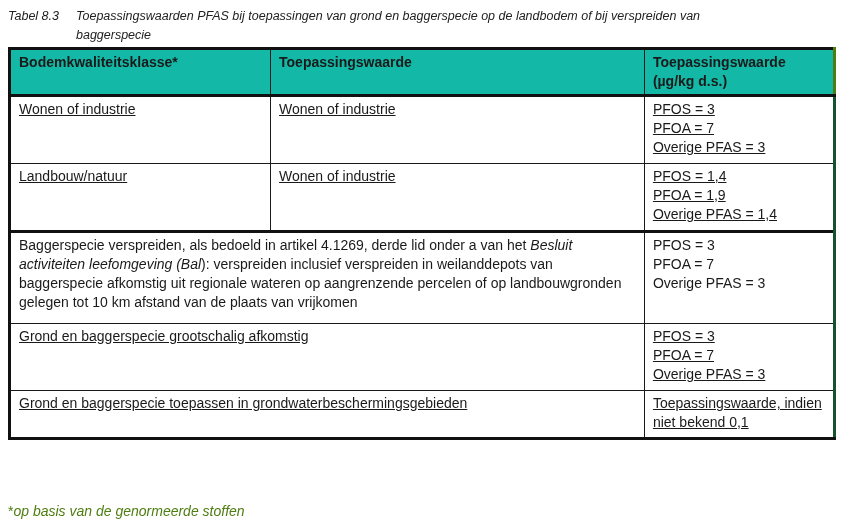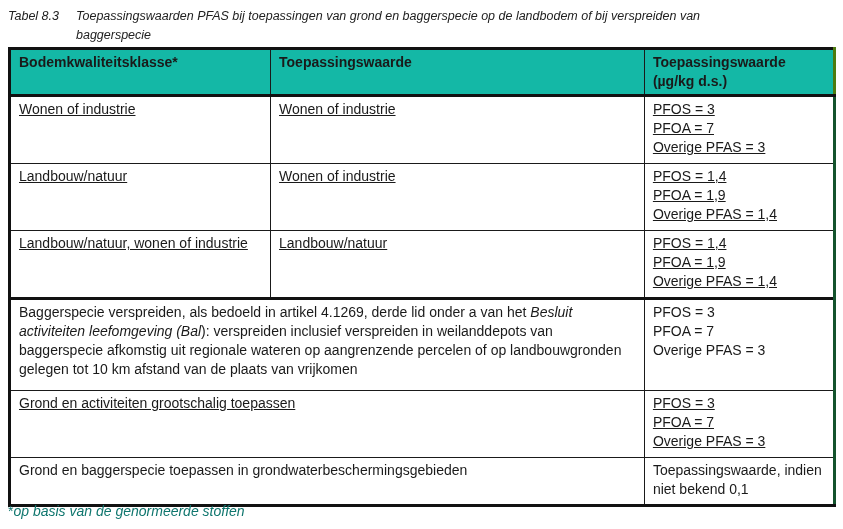--- a/index.html
+++ b/index.html
@@ -33,25 +33,25 @@
     table.main td:first-child { border-left: 3px solid #111; }
     table.main td:last-child { border-right: 3px solid #14532d; }
     table.main tr.sep td { border-top: 3px solid #111; }
     table.main tr.last td { border-bottom: 3px solid #111; }
     .col1 { width: 245px; }
     .col2 { width: 362px; }
     .col3 { width: 173px; }
     .val-line { display: block; }
     .row-h1 td { height: 60px; text-decoration: underline; }
     .row-h4 td { height: 84px; }
-    .row-h6 td { height: 40px; }
+    .row-h6 td { height: 40px; text-decoration: underline; }
     .footnote {
       position: absolute; left: 8px; top: 503px;
       font-family: "Liberation Sans", sans-serif; font-style: italic;
-      font-size: 14px; color: #0f766e;
+      font-size: 14px; color: #4d7c0f;
     }
     .footnote .star { font-style: normal; }
   </style>
 </head>
 <body>
 
 <div class="caption">
   <span class="label">Tabel 8.3</span>
   <span class="text">Toepassingswaarden PFAS bij toepassingen van grond en baggerspecie op de landbodem of bij verspreiden van baggerspecie</span>
 </div>
@@ -80,41 +80,32 @@
   <tr class="row-h1">
     <td>Landbouw/natuur</td>
     <td>Wonen of industrie</td>
     <td>
       <span class="val-line">PFOS = 1,4</span>
       <span class="val-line">PFOA = 1,9</span>
       <span class="val-line">Overige PFAS = 1,4</span>
     </td>
   </tr>
 
-  <tr class="row-h1">
-    <td>Landbouw/natuur, wonen of industrie</td>
-    <td>Landbouw/natuur</td>
-    <td>
-      <span class="val-line">PFOS = 1,4</span>
-      <span class="val-line">PFOA = 1,9</span>
-      <span class="val-line">Overige PFAS = 1,4</span>
-    </td>
-  </tr>
 
   <tr class="row-h4 sep">
     <td colspan="2"><span>Baggerspecie verspreiden, als bedoeld in artikel 4.1269, derde lid onder a van het </span><em>Besluit activiteiten leefomgeving (Bal</em><span>): verspreiden inclusief verspreiden in weilanddepots van baggerspecie afkomstig uit regionale wateren op aangrenzende percelen of op landbouwgronden gelegen tot 10 km afstand van de plaats van vrijkomen</span></td>
     <td>
       <span class="val-line">PFOS = 3</span>
       <span class="val-line">PFOA = 7</span>
       <span class="val-line">Overige PFAS = 3</span>
     </td>
   </tr>
 
   <tr class="row-h1">
-    <td colspan="2">Grond en activiteiten grootschalig toepassen</td>
+    <td colspan="2">Grond en baggerspecie grootschalig afkomstig</td>
     <td>
       <span class="val-line">PFOS = 3</span>
       <span class="val-line">PFOA = 7</span>
       <span class="val-line">Overige PFAS = 3</span>
     </td>
   </tr>
 
   <tr class="row-h6 last">
     <td colspan="2">Grond en baggerspecie toepassen in grondwaterbeschermingsgebieden</td>
     <td>Toepassingswaarde, indien niet bekend 0,1</td>

